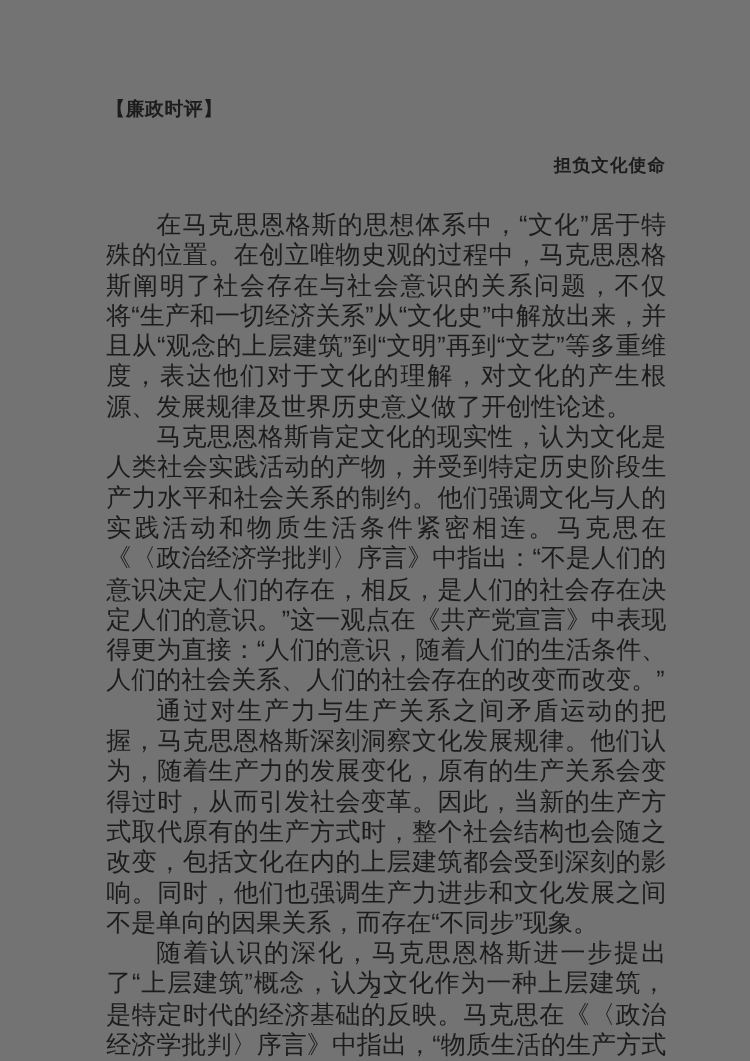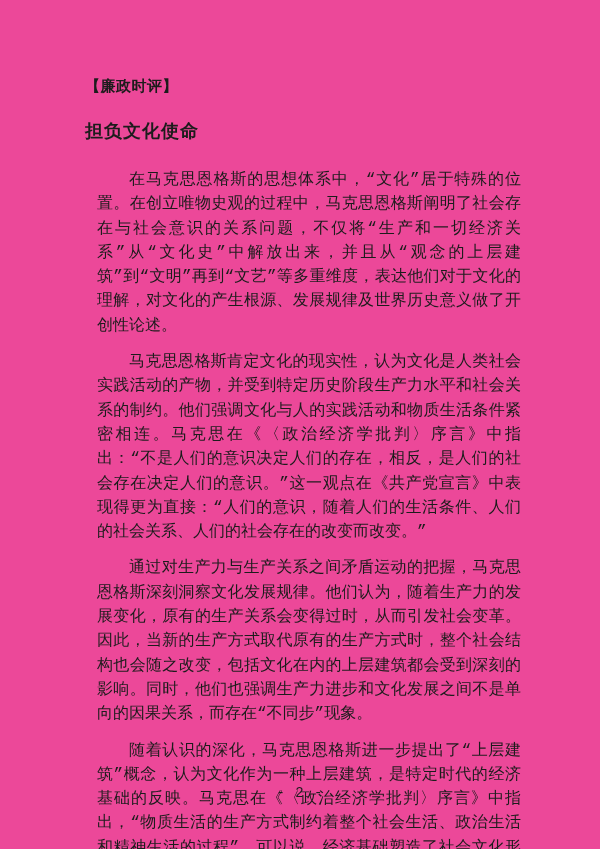--- a/index.html
+++ b/index.html
@@ -4,45 +4,45 @@
 <style>
   html, body {
     margin: 0;
     padding: 0;
     background: #ffffff;
   }
   .page {
     position: relative;
     width: 600px;
     height: 849px;
-    background: #ec4899;
+    background: #737373;
     box-sizing: border-box;
     padding: 79px 67px 0 85px;
-    font-family: Liberation Mono, monospace;
+    font-family: Liberation Sans, sans-serif;
     color: #1c1c1c;
     overflow: hidden;
   }
   .section-label {
     font-size: 15px;
     line-height: 18px;
     font-weight: 600;
     letter-spacing: 0.5px;
     margin: 0 0 24px 0;
   }
   .doc-title {
-    font-size: 18px;
+    font-size: 14px;
     line-height: 23px;
     font-weight: bold;
-    text-align: left;
+    text-align: right;
     letter-spacing: 1px;
     margin: 0 0 24px 0;
   }
   .body-text p {
-    margin: 12px;
-    font-size: 16px;
+    margin: 0;
+    font-size: 20px;
     line-height: 24.3px;
     text-align: justify;
     text-justify: inter-ideograph;
     text-indent: 2em;
     word-break: break-all;
   }
   .page-number {
     position: absolute;
     left: 0;
     right: 0;

